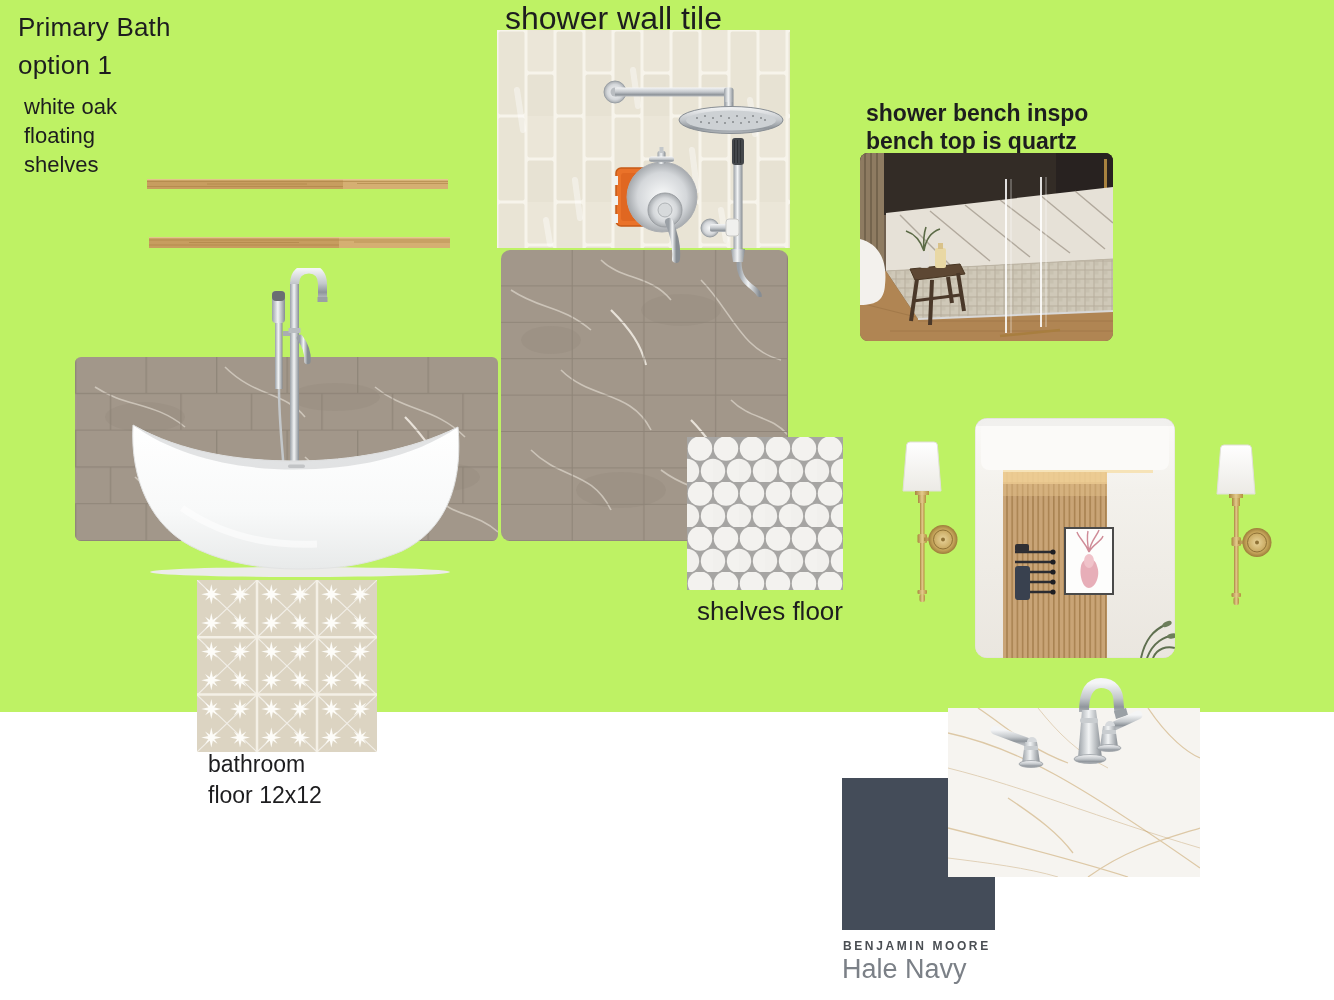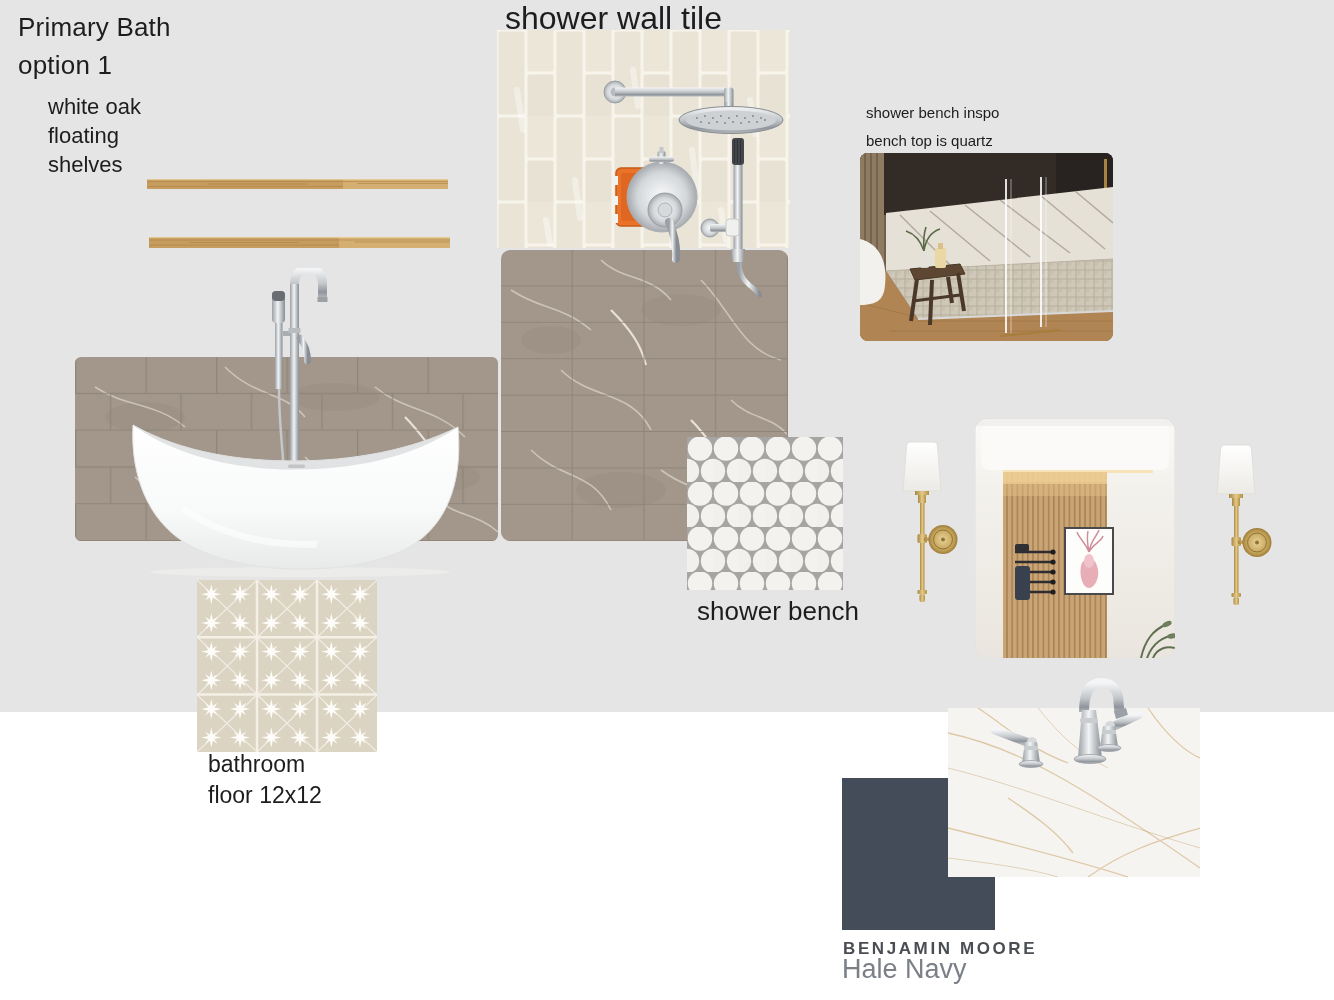--- a/index.html
+++ b/index.html
@@ -1,26 +1,26 @@
 <!DOCTYPE html>
 <html><head>
 <meta charset="utf-8">
 <style>
   html,body{margin:0;padding:0;background:#ffffff;}
   body{width:1334px;height:1000px;overflow:hidden;font-family:"Liberation Sans",sans-serif;color:#1d1d1f;}
-  .board{position:relative;width:1334px;height:712px;background:#e5e5e5;}
+  .board{position:relative;width:1334px;height:712px;background:#bef264;}
   .abs{position:absolute;}
   .lbl{position:absolute;white-space:pre-line;color:#1d1d1f;}
   .t-title{left:18px;top:8px;font-size:26px;line-height:38px;font-weight:500;letter-spacing:.2px;}
-  .t-shelves{left:48px;top:92px;font-size:22px;line-height:29px;font-weight:500;}
+  .t-shelves{left:24px;top:92px;font-size:22px;line-height:29px;font-weight:500;}
   .t-showerwall{left:505px;top:0px;font-size:32px;font-weight:500;}
-  .t-bench{left:866px;top:99px;font-size:15px;line-height:28px;font-weight:400;}
+  .t-bench{left:866px;top:99px;font-size:23px;line-height:28px;font-weight:700;}
   .t-showerfloor{left:697px;top:596px;font-size:26px;font-weight:500;}
   .t-bathfloor{left:208px;top:749px;font-size:23px;line-height:31px;font-weight:500;}
-  .t-bm{left:843px;top:939px;font-size:17px;letter-spacing:2.6px;font-weight:700;color:#4a4e53;}
+  .t-bm{left:843px;top:939px;font-size:12px;letter-spacing:2.6px;font-weight:700;color:#4a4e53;}
   .t-hale{left:842px;top:954px;font-size:27px;font-weight:400;color:#7b8087;}
   .rounded8{border-radius:8px;overflow:hidden;}
   .rounded12{border-radius:12px;overflow:hidden;}
   svg{display:block;}
   #shelf1{left:147px;top:179px;width:301px;height:10px;}
   #shelf2{left:149px;top:237px;width:301px;height:11px;}
   #tile-wall{left:497px;top:30px;width:293px;height:218px;z-index:1;}
   #marble-mid{left:501px;top:250px;width:287px;height:291px;z-index:1;}
   #marble-left{left:75px;top:357px;width:423px;height:184px;z-index:1;}
   #shower-set{left:593px;top:52px;width:205px;height:245px;z-index:3;}
@@ -130,21 +130,21 @@
   </svg>
 
   <div class="lbl t-title">Primary Bath
 option 1</div>
   <div class="lbl t-shelves">white oak
 floating
 shelves</div>
   <div class="lbl t-showerwall">shower wall tile</div>
   <div class="lbl t-bench">shower bench inspo
 bench top is quartz</div>
-  <div class="lbl t-showerfloor">shower bench</div>
+  <div class="lbl t-showerfloor">shelves floor</div>
   <div class="lbl t-bathfloor">bathroom
 floor 12x12</div>
   <div class="lbl t-bm">BENJAMIN MOORE</div>
   <div class="lbl t-hale">Hale Navy</div>
 
   <svg id="shelf1" class="abs" viewBox="0 0 301 10" preserveAspectRatio="none">
     <rect width="301" height="10" fill="#c79d5f"></rect>
     <rect x="196" width="105" height="10" fill="#d9b678" opacity=".75"></rect>
     <g stroke="#a97f42" stroke-width=".8" opacity=".7" fill="none">
       <path d="M0,2.5 H301 M0,7.5 H196 M60,5 H160 M210,4.5 H301"></path>

